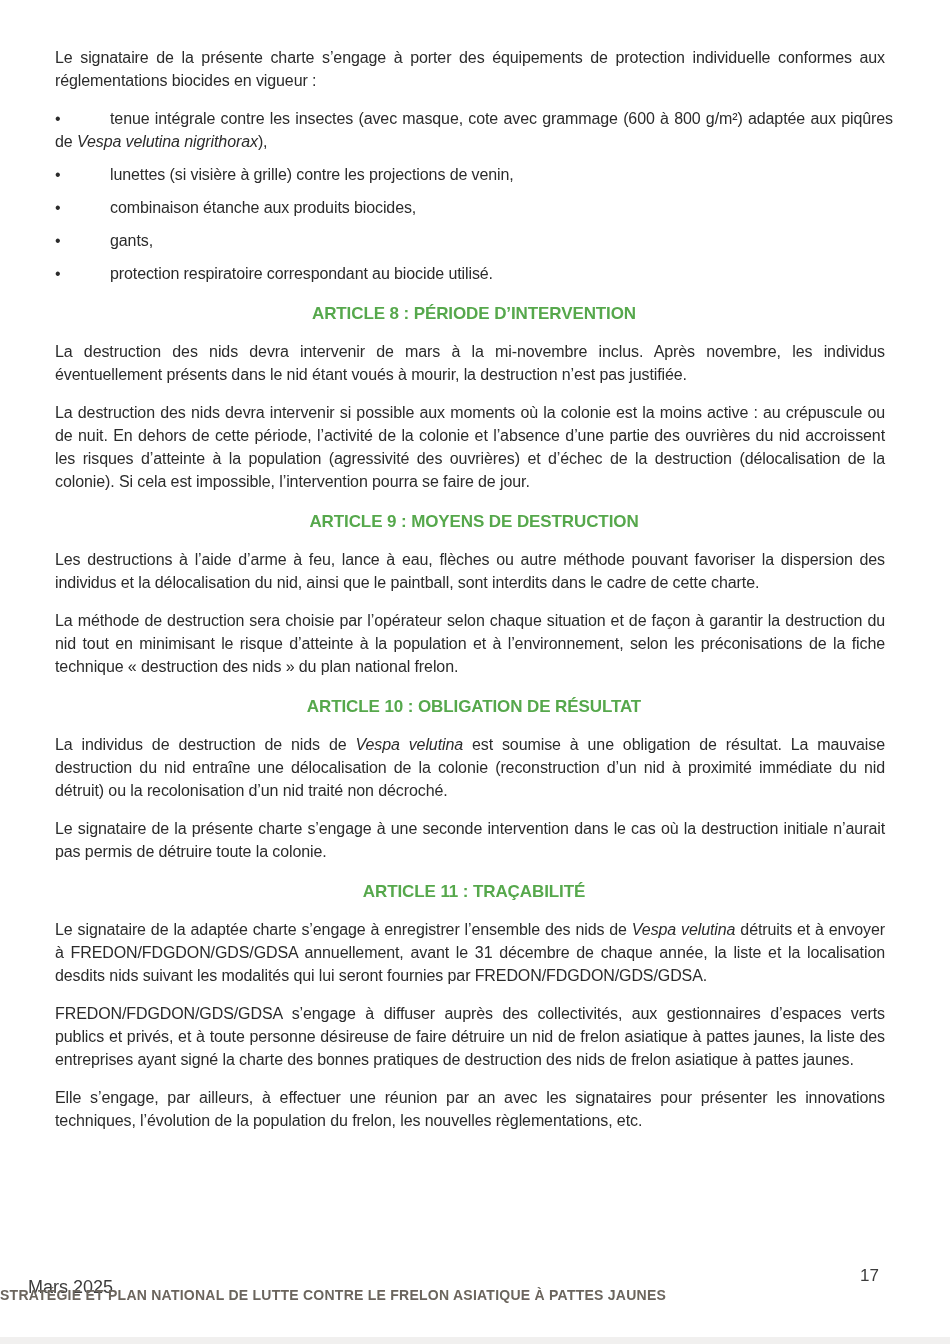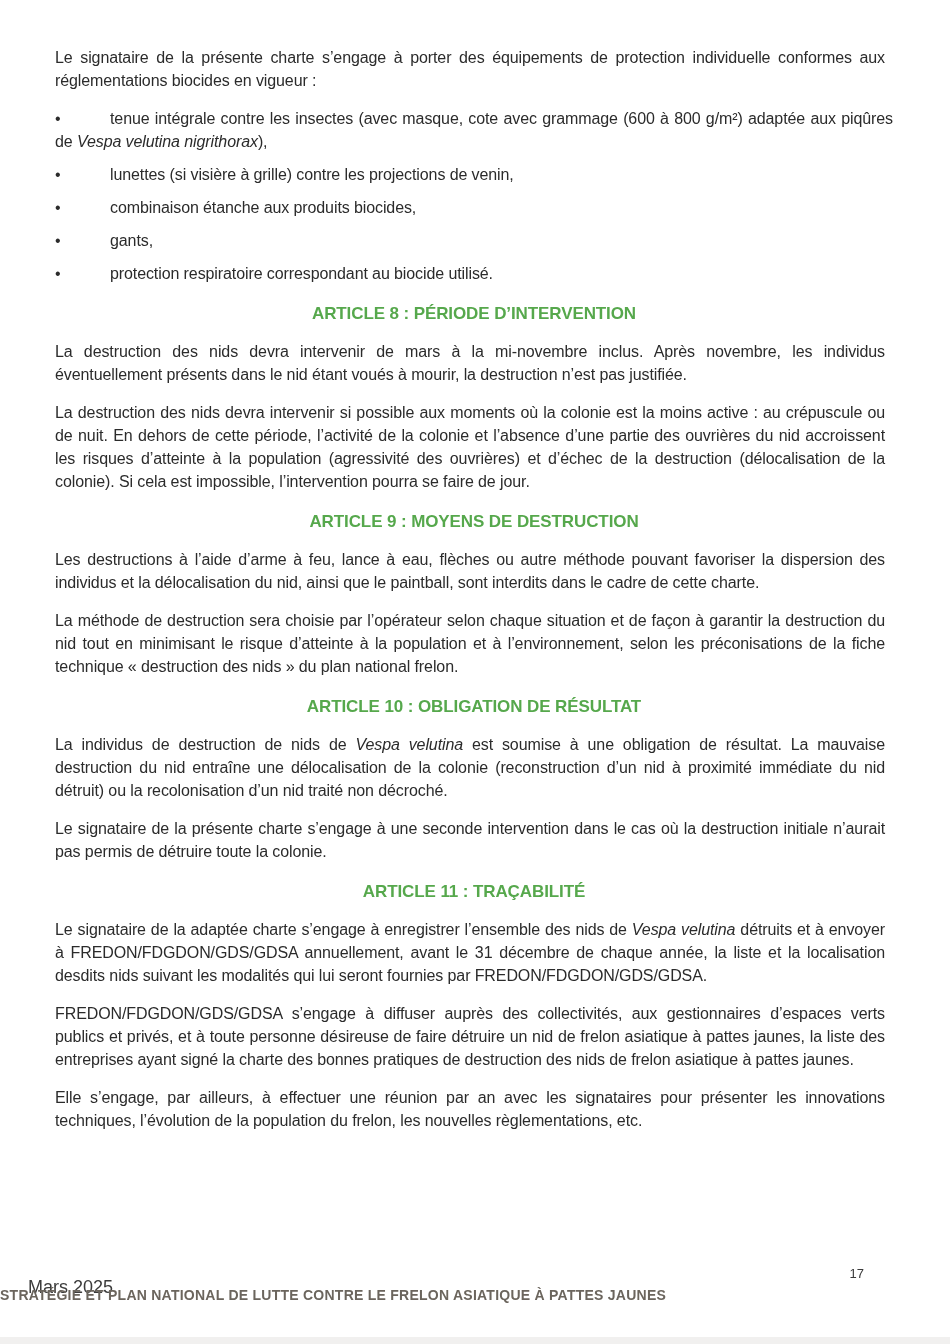--- a/index.html
+++ b/index.html
@@ -63,23 +63,23 @@
     right: 0;
     top: 1287px;
     text-align: left;
     font-size: 14px;
     font-weight: bold;
     letter-spacing: 0.25px;
     color: #6b655d;
   }
   .footer-page {
     position: absolute;
-    right: 86px;
+    right: 71px;
     top: 1266px;
-    font-size: 13px;
+    font-size: 17px;
     color: #3b3b3b;
   }
   .bottom-strip {
     position: absolute;
     left: 0;
     right: 0;
     bottom: 0;
     height: 7px;
     background: #f1f0ef;
   }

